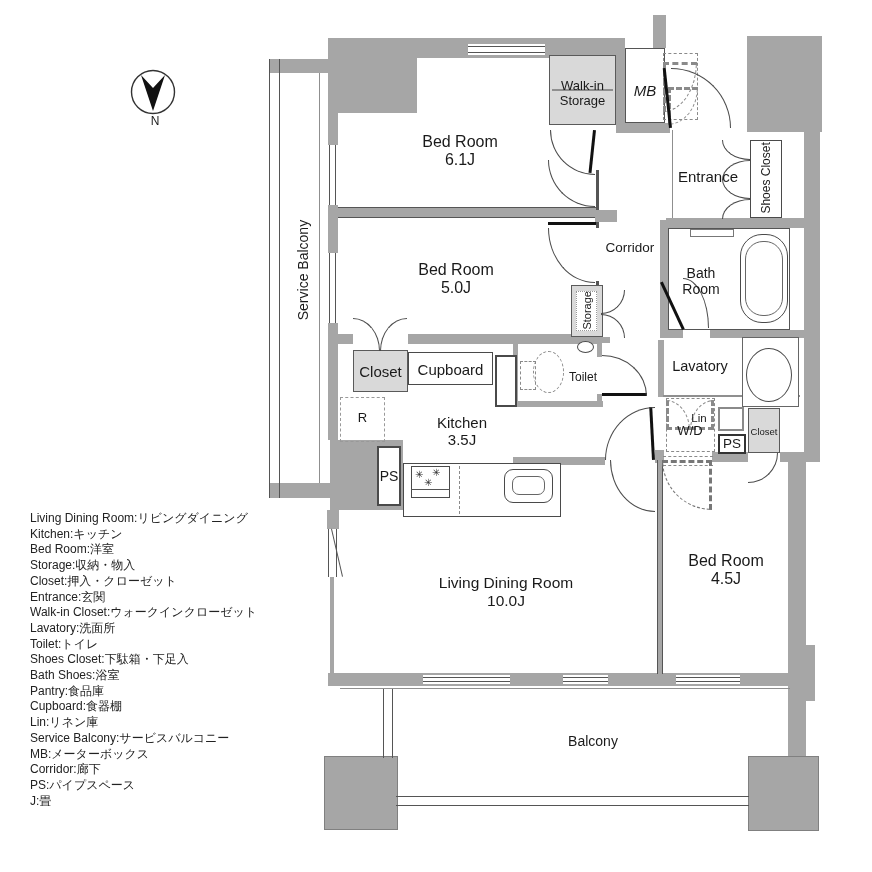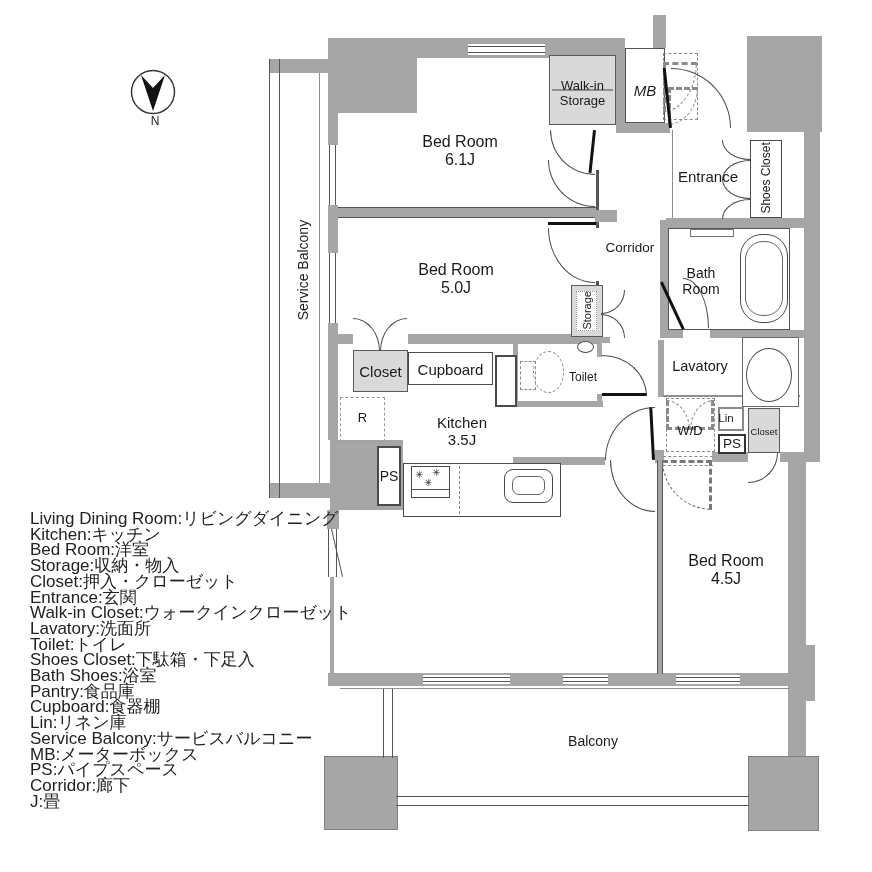--- a/index.html
+++ b/index.html
@@ -14,21 +14,21 @@
   .dashedbox{position:absolute;border:1.2px dashed #8a8a8a;box-sizing:border-box;background:transparent;}
   .arc{position:absolute;box-sizing:border-box;}
   .arc.tr{border-top:1.2px solid #4a4a4a;border-right:1.2px solid #4a4a4a;border-top-right-radius:100% 100%;}
   .arc.tl{border-top:1.2px solid #4a4a4a;border-left:1.2px solid #4a4a4a;border-top-left-radius:100% 100%;}
   .arc.br{border-bottom:1.2px solid #4a4a4a;border-right:1.2px solid #4a4a4a;border-bottom-right-radius:100% 100%;}
   .arc.bl{border-bottom:1.2px solid #4a4a4a;border-left:1.2px solid #4a4a4a;border-bottom-left-radius:100% 100%;}
   .arc.dash{border-color:#8a8a8a;border-style:dashed;}
   .leaf{position:absolute;background:#111;}
   .lbl{position:absolute;text-align:center;line-height:1.15;color:#1a1a1a;}
   .vert{transform:rotate(-90deg);transform-origin:center center;}
-  .legend{position:absolute;left:30px;top:511px;font-size:17px;line-height:15.7px;color:#222;white-space:nowrap;}
+  .legend{position:absolute;left:30px;top:511px;font-size:12px;line-height:15.7px;color:#222;white-space:nowrap;}
   .ellipse{position:absolute;border:1.4px solid #4a4a4a;border-radius:50%;box-sizing:border-box;background:#fff;}
   .burner{position:absolute;font-size:10px;color:#333;line-height:1;}
 </style>
 </head>
 <body>
 
 <div id="canvas">
 
   <svg style="position:absolute;left:129px;top:66px;" width="50" height="52" viewBox="0 0 50 52">
     <circle cx="24" cy="26" r="21.5" fill="#fff" stroke="#333" stroke-width="1.4"></circle>
@@ -204,35 +204,39 @@
       <div>6.1J</div>
   </div>
   <div class="lbl" style="left:406px;top:261px;width:100px;font-size:16px;">
     <div>Bed Room</div>
       <div>5.0J</div>
   </div>
   <div class="lbl" style="left:676px;top:552px;width:100px;font-size:16px;">
     <div>Bed Room</div>
       <div>4.5J</div>
   </div>
+  <div class="lbl" style="left:406px;top:574px;width:200px;font-size:15.5px;">
+    <div>Living Dining Room</div>
+      <div>10.0J</div>
+  </div>
   <div class="lbl" style="left:412px;top:414px;width:100px;font-size:15px;">
     <div>Kitchen</div>
       <div>3.5J</div>
   </div>
   <div class="lbl" style="left:551px;top:79px;width:63px;font-size:13px;">Walk-in Storage</div>
   <div class="lbl" style="left:624px;top:82px;width:42px;font-size:15px;font-style:italic;">MB</div>
   <div class="lbl" style="left:668px;top:168px;width:80px;font-size:15px;">Entrance</div>
   <div class="lbl vert" style="left:721px;top:171px;width:92px;font-size:12px;">Shoes Closet</div>
   <div class="lbl" style="left:599px;top:240px;width:62px;font-size:13.5px;">Corridor</div>
   <div class="lbl" style="left:677px;top:265px;width:48px;font-size:14px;">Bath Room</div>
   <div class="lbl vert" style="left:557px;top:304px;width:60px;font-size:11px;">Storage</div>
   <div class="lbl" style="left:558px;top:371px;width:50px;font-size:12px;">Toilet</div>
   <div class="lbl" style="left:669px;top:358px;width:62px;font-size:14.5px;">Lavatory</div>
   <div class="lbl" style="left:670px;top:424px;width:40px;font-size:13px;">W/D</div>
-  <div class="lbl" style="left:713px;top:412px;width:26px;font-size:11.5px;">Lin</div>
+  <div class="lbl" style="left:686px;top:412px;width:26px;font-size:11.5px;">Lin</div>
   <div class="lbl" style="left:718px;top:436px;width:28px;font-size:13.5px;">PS</div>
   <div class="lbl" style="left:748px;top:427px;width:32px;font-size:9.5px;">Closet</div>
   <div class="lbl" style="left:353px;top:363px;width:55px;font-size:15px;">Closet</div>
   <div class="lbl" style="left:408px;top:361px;width:85px;font-size:15px;">Cupboard</div>
   <div class="lbl" style="left:377px;top:468px;width:24px;font-size:14px;">PS</div>
   <div class="lbl" style="left:340px;top:411px;width:45px;font-size:13px;">R</div>
   <div class="lbl" style="left:543px;top:733px;width:100px;font-size:14px;">Balcony</div>
   <div class="lbl vert" style="left:238px;top:262px;width:130px;font-size:14px;">Service Balcony</div>
 
   <div class="legend">
@@ -245,18 +249,18 @@
       <div>Walk-in Closet:ウォークインクローゼット</div>
       <div>Lavatory:洗面所</div>
       <div>Toilet:トイレ</div>
       <div>Shoes Closet:下駄箱・下足入</div>
       <div>Bath Shoes:浴室</div>
       <div>Pantry:食品庫</div>
       <div>Cupboard:食器棚</div>
       <div>Lin:リネン庫</div>
       <div>Service Balcony:サービスバルコニー</div>
       <div>MB:メーターボックス</div>
+      <div>Corridor:廊下</div>
       <div>PS:パイプスペース</div>
-      <div>Corridor:廊下</div>
       <div>J:畳</div>
     </div>
 
 </div>
 
 </body></html>

